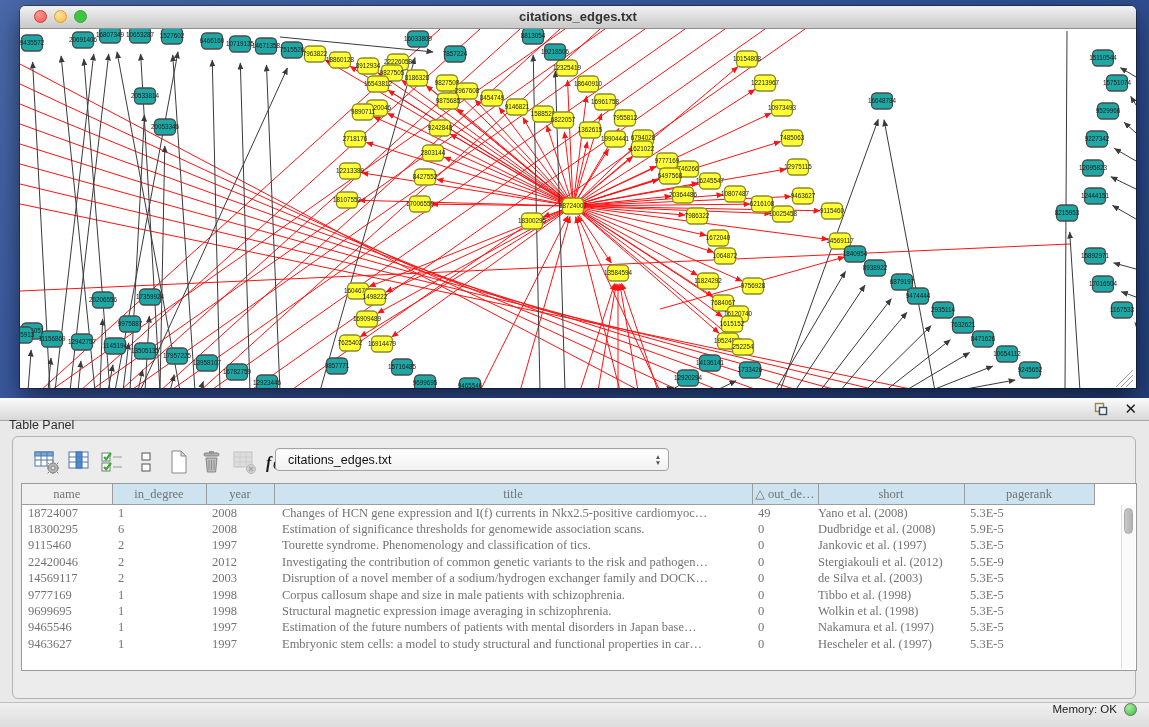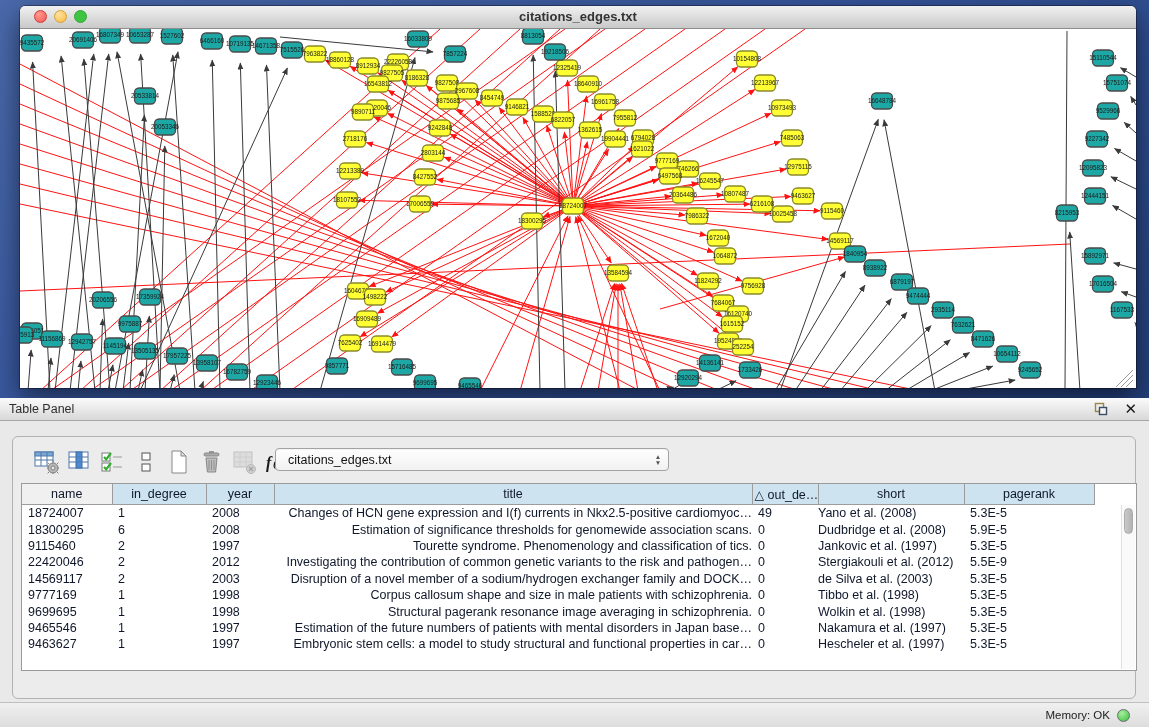--- a/index.html
+++ b/index.html
@@ -19,63 +19,63 @@
   #tl-min{left:34px;background:radial-gradient(circle at 35% 30%,#ffe2a0,#fcbb3e);border:1px solid #d69f33;}
   #tl-zoom{left:54px;background:radial-gradient(circle at 35% 30%,#aef0a0,#3ec443;);border:1px solid #38a53a;background-color:#3ec443;}
   #gtitle{text-align:center;line-height:22px;font-size:13px;font-weight:600;color:#333;}
   #gcanvas{position:absolute;left:0;top:23px;width:1116px;height:359px;background:#fff;overflow:hidden;}
   #net{display:block;}
 
   
   #tablepanel{position:absolute;left:0;top:398px;width:1149px;height:304px;background:#e9e9e9;}
   #ptitlebar{position:relative;height:22px;background:linear-gradient(#fbfbfb,#d8d8d8);
              border-bottom:1px solid #a6a6a6;}
-  #ptitle{position:absolute;left:9px;top:0;line-height:22px;font-size:12.5px;color:#2e2e2e;}
+  #ptitle{position:absolute;left:9px;top:16px;line-height:22px;font-size:12.5px;color:#2e2e2e;}
   #ptools{position:absolute;right:12px;top:0;height:22px;display:flex;align-items:center;gap:16px;}
   #float-ic{width:14px;height:14px;}
   #close-x{font-size:15px;font-weight:bold;color:#151515;line-height:14px;cursor:default;}
 
   #pcontainer{position:absolute;left:12px;top:38px;width:1124px;height:263px;
               border:1px solid #b2b2b2;border-radius:6px;background:#ececec;box-sizing:border-box;}
   #toolbar{position:absolute;left:20px;top:10px;height:30px;display:flex;align-items:center;}
   .ticon{width:27px;height:27px;margin-right:6px;display:flex;align-items:center;justify-content:center;}
   .ticon svg{display:block;}
   #netselect{position:absolute;left:262px;top:11px;width:394px;height:23px;box-sizing:border-box;
              border:1px solid #a3a3a3;border-radius:4px;background:linear-gradient(#ffffff,#f1f1f1);
              display:flex;align-items:center;box-shadow:inset 0 1px 1px rgba(0,0,0,.05);}
   #netselect .val{flex:1;padding-left:12px;font-size:12.5px;color:#111;}
   #netselect .arr{width:20px;display:flex;flex-direction:column;align-items:center;gap:1px;color:#555;}
   #netselect .arr span{font-size:6.5px;line-height:5px;}
 
   #tblwrap{position:absolute;left:8px;top:46px;width:1116px;height:188px;background:#fff;
            border:1px solid #9a9a9a;box-sizing:border-box;overflow:hidden;}
-  #tbl{border-collapse:collapse;table-layout:fixed;width:1072px;font-size:12.5px;color:#0f172a;}
+  #tbl{border-collapse:collapse;table-layout:fixed;width:1072px;font-size:12.5px;color:#737373;font-family:Liberation Serif, serif;}
   #tbl th{height:20px;background:#cde4f0;border:1px solid #9c9c9c;border-top:none;
           font-weight:normal;font-size:12.5px;text-align:center;padding:0 2px;overflow:hidden;white-space:nowrap;}
   #tbl th:first-child{background:#f0f0f0;border-left:none;}
   #tbl td{height:16.4px;padding:0 0 0 6px;white-space:nowrap;overflow:hidden;}
   #tbl td.c-short{text-align:left;padding:0;}
-  #tbl td.c-title{padding-left:8px;text-align:right;}
+  #tbl td.c-title{padding-left:8px;}
   #vscroll{position:absolute;top:21px;right:1px;bottom:1px;width:13px;background:#fafafa;
            border-left:1px solid #e0e0e0;}
   #vthumb{position:absolute;left:2px;top:3px;width:9px;height:26px;border-radius:5px;
           background:linear-gradient(90deg,#c9c9c9,#b2b2b2);border:1px solid #aaa;box-sizing:border-box;}
 
   #tabbar{position:absolute;left:0;top:276px;width:100%;display:flex;justify-content:center;}
   #segment{display:flex;border:1px solid #949494;border-radius:5px;overflow:hidden;height:20px;
            box-shadow:0 1px 1px rgba(255,255,255,.7);}
   .tab{padding:0 13px;line-height:20px;font-size:12.5px;color:#111;
        background:linear-gradient(#fefefe,#ebebeb);border-left:1px solid #b5b5b5;cursor:default;}
   .tab:first-child{border-left:none;}
   .tab.sel{background:linear-gradient(#9a9a9a,#6f6f6f);color:#f0f0f0;}
 
   
   #statusbar{position:absolute;left:0;top:702px;width:1149px;height:25px;box-sizing:border-box;
              background:linear-gradient(#f0f0f0,#dddddd);border-top:1px solid #bfbfbf;
-             display:flex;justify-content:flex-end;align-items:center;padding-right:19px;gap:7px;}
+             display:flex;justify-content:flex-end;padding-right:12px;gap:7px;}
   #memlabel{font-size:11.5px;color:#222;}
   #memdot{width:13px;height:13px;border-radius:50%;box-sizing:border-box;
           background:radial-gradient(circle at 35% 30%,#a8eda0,#35c23b);border:1px solid #6a6a6a;}
 </style>
 </head>
 <body>
 
 <div id="desktop">
   <div id="gwindow">
     <div id="gtitlebar">
@@ -890,21 +890,21 @@
               <td>1998</td>
               <td class="c-title">Corpus callosum shape and size in male patients with schizophrenia.</td>
               <td>0</td>
               <td class="c-short">Tibbo et al. (1998)</td>
               <td>5.3E-5</td>
             </tr>
             <tr>
               <td>9699695</td>
               <td>1</td>
               <td>1998</td>
-              <td class="c-title">Structural pagerank resonance image averaging in schizophrenia.</td>
+              <td class="c-title">Structural magnetic expression image averaging in schizophrenia.</td>
               <td>0</td>
               <td class="c-short">Wolkin et al. (1998)</td>
               <td>5.3E-5</td>
             </tr>
             <tr>
               <td>9465546</td>
               <td>1</td>
               <td>1997</td>
               <td class="c-title">Estimation of the future numbers of patients with mental disorders in Japan base…</td>
               <td>0</td>

